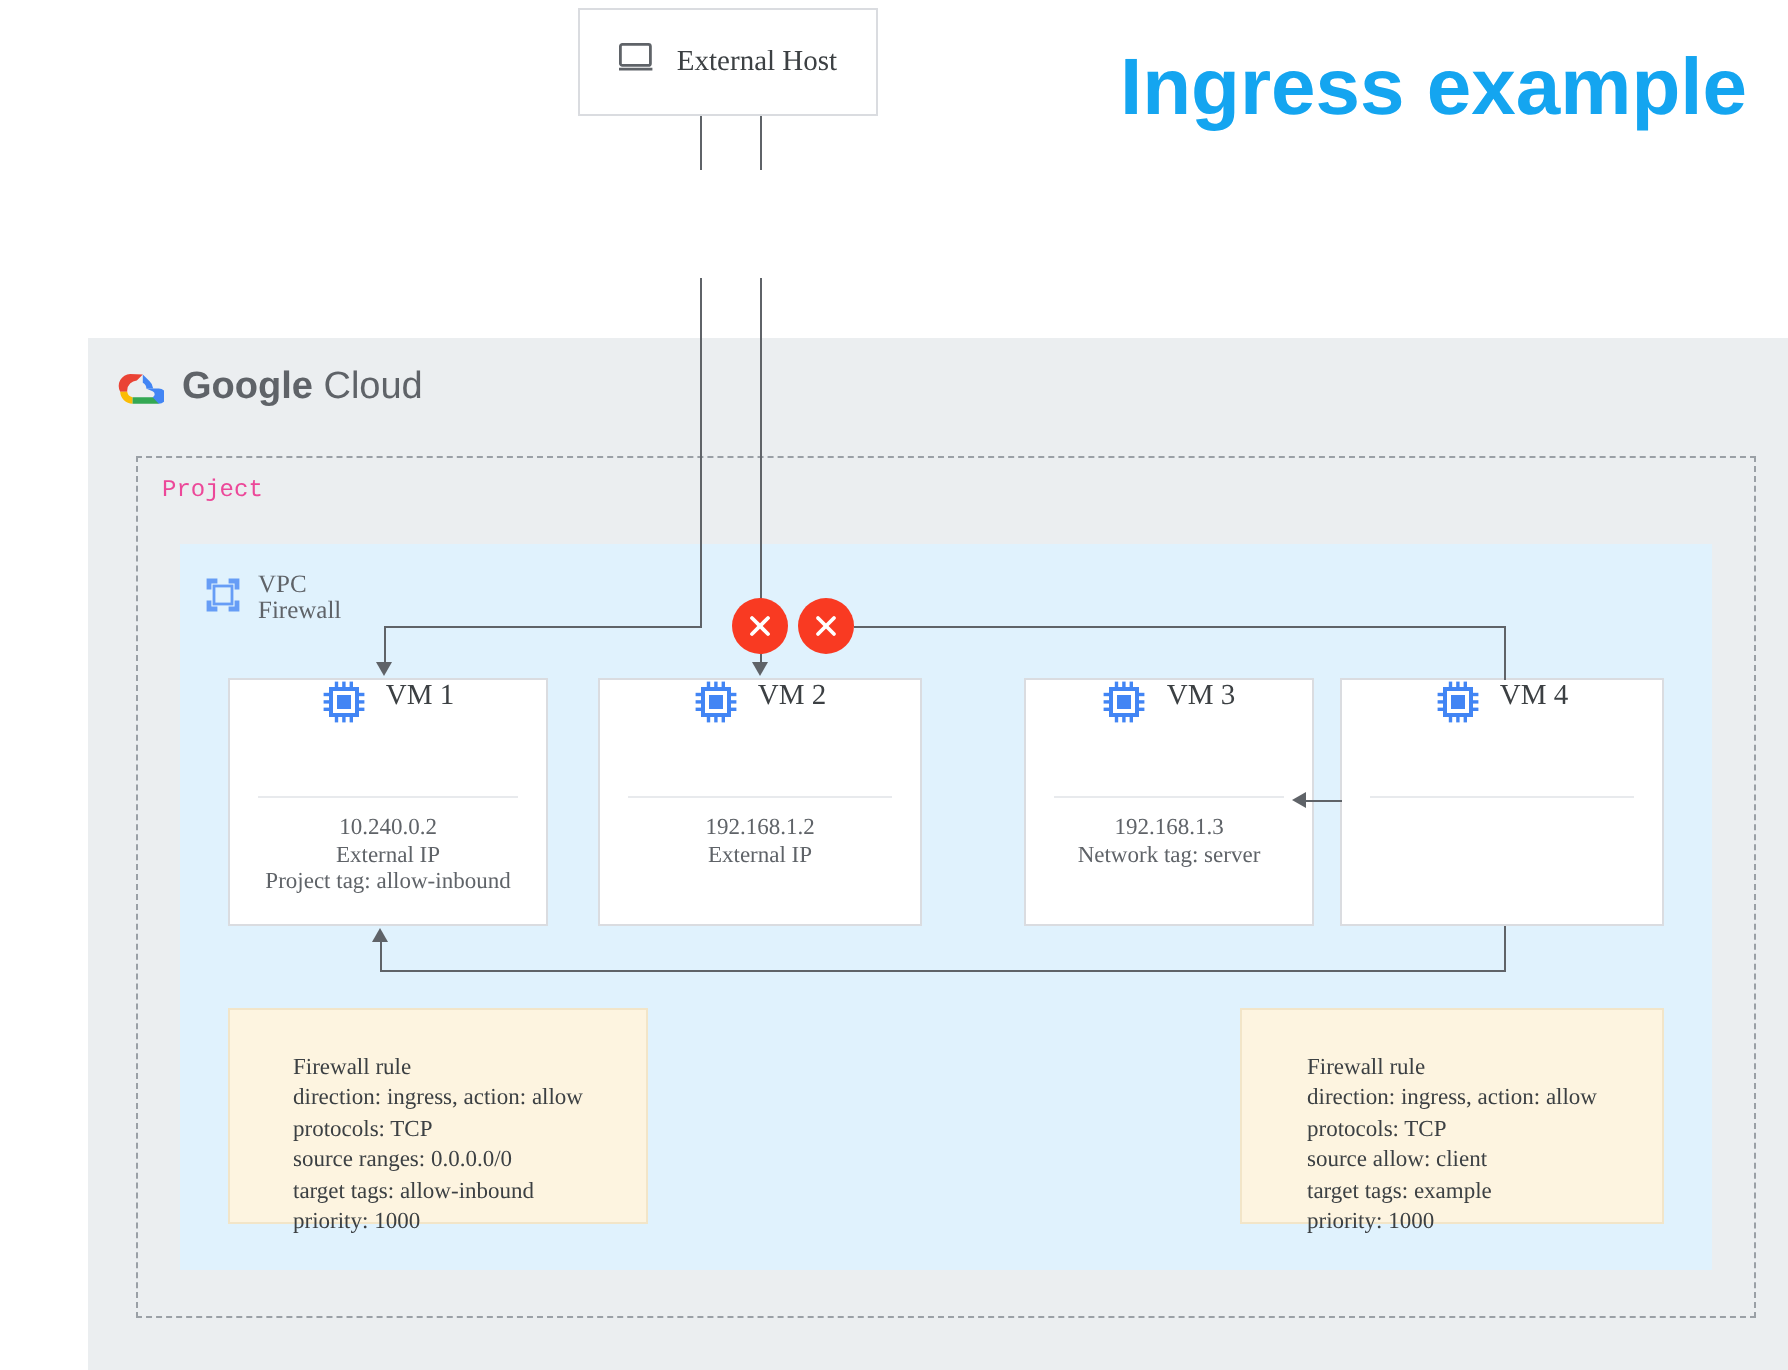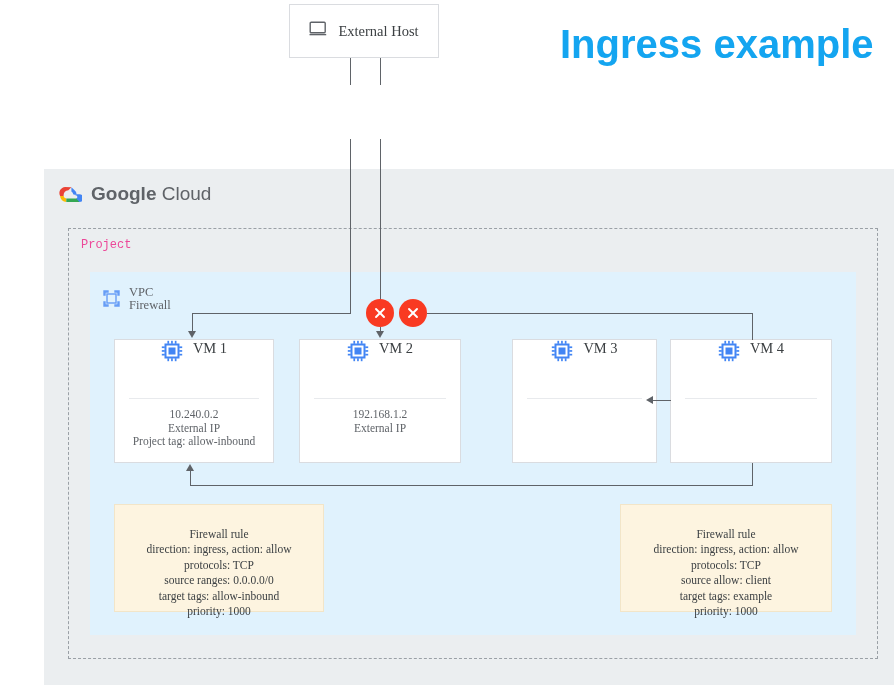--- a/index.html
+++ b/index.html
@@ -122,21 +122,21 @@
   #vm4{left:670px;width:162px;}
 
   
   .fw{
     position:absolute;top:504px;height:108px;
     background:#fdf4e0;border:1px solid #f2e5c8;
     box-sizing:border-box;
     display:flex;align-items:center;justify-content:center;
   }
   .fw-lines{
-    text-align:center;font-size:11.5px;color:#3c4043;
+    text-align:left;font-size:11.5px;color:#3c4043;
     line-height:15.5px;font-family:"Liberation Serif", serif;margin-top:30px;
   }
   #fw-left{left:114px;width:210px;}
   #fw-right{left:620px;width:212px;}
 
   
   .ln{position:absolute;background:#5f6368;}
   .lnv{width:1.4px;}
   .lnh{height:1.4px;}
 
@@ -305,20 +305,24 @@
               <rect x="0.8" y="13.8" width="3" height="1.7"></rect>
             <rect x="18.2" y="6.4" width="3" height="1.7"></rect>
               <rect x="18.2" y="10.1" width="3" height="1.7"></rect>
               <rect x="18.2" y="13.8" width="3" height="1.7"></rect>
           </g>
         </svg>
       </span>
       <span class="vm-name">VM 3</span>
     </div>
     <div class="vm-div"></div>
+    <div class="vm-meta">
+      <div>192.168.1.3</div>
+      <div>Network tag: server</div>
+    </div>
   </div>
 
   <div class="vm" id="vm4">
     <div class="vm-head">
       <span>
         <svg width="22" height="22" viewBox="0 0 22 22">
           <rect x="4.5" y="4.5" width="13" height="13" fill="none" stroke="#4285f4" stroke-width="2"></rect>
           <rect x="7.5" y="7.5" width="7" height="7" fill="#4285f4"></rect>
           <g fill="#4285f4">
             <rect x="6.4" y="0.8" width="1.7" height="3"></rect>

